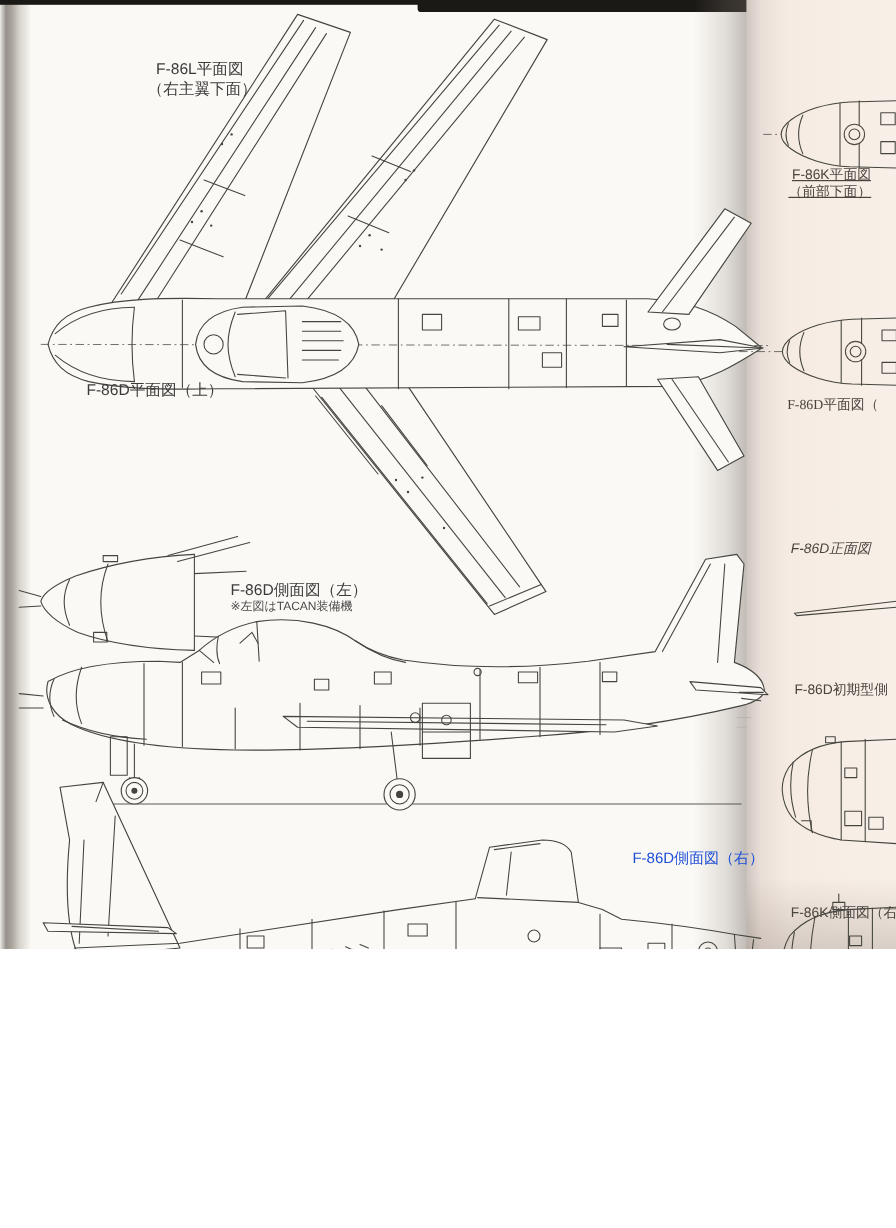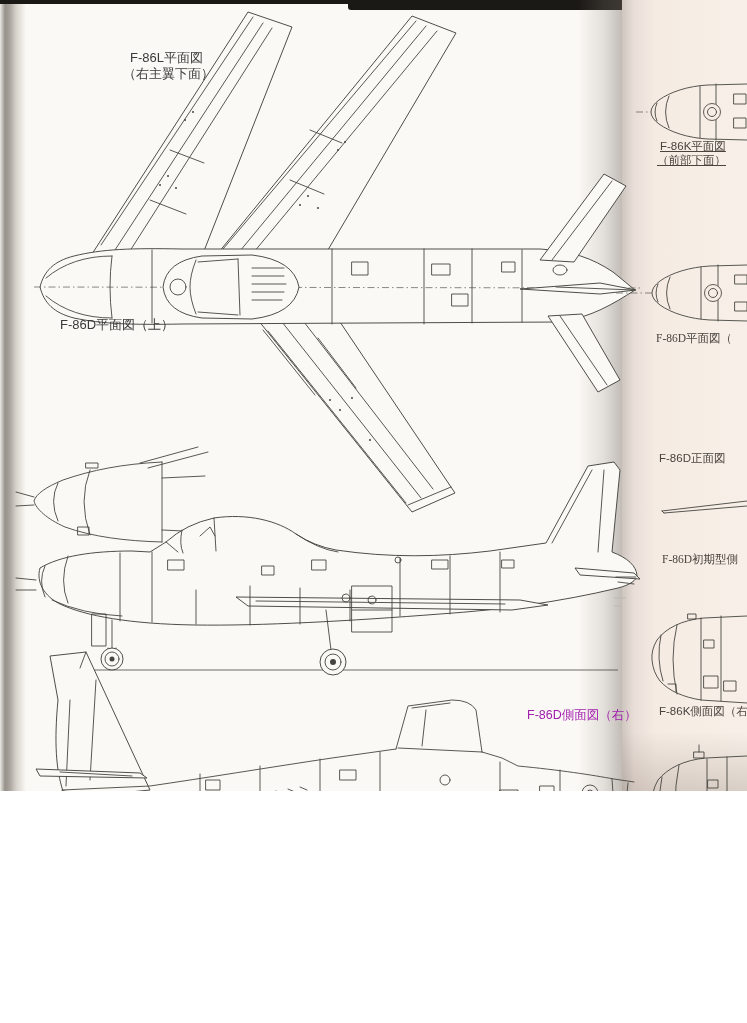--- a/index.html
+++ b/index.html
@@ -14,21 +14,21 @@
   .gutter{position:absolute;left:578px;top:0;width:64px;height:100%;
     background:linear-gradient(to right,rgba(170,160,152,0) 0%,rgba(140,130,122,.22) 40%,rgba(110,100,92,.42) 70%,rgba(160,150,142,.35) 100%);}
   .right-page{position:absolute;left:622px;top:0;width:125px;height:100%;
     background:linear-gradient(to right,#cdc5be 0px,#eadfd8 12px,#f5ebe3 34px,#f8f0e8 124px);}
   .right-page:after{content:"";position:absolute;left:0;bottom:0;width:100%;height:60px;
     background:linear-gradient(to bottom,rgba(120,105,95,0) 0,rgba(120,105,95,.25) 100%);}
   svg{position:absolute;left:0;top:0;}
   .lbl{position:absolute;color:#3a3a3a;font-size:13px;line-height:1.25;white-space:nowrap;}
   .lbl-small{font-size:10px;color:#4a4a4a;}
   .lbl-right{font-size:11.5px;color:#49443e;}
-  .lbl-shadow{color:#a21caf;}
+  .lbl-shadow{color:#1d4ed8;}
   .pageno{position:absolute;left:46px;top:860px;font-size:15px;font-style:italic;
     letter-spacing:1.5px;color:#333;font-family:"Liberation Serif","DejaVu Serif",serif;}
   .ln{fill:none;stroke:#45453f;stroke-width:.9;stroke-linejoin:round;stroke-linecap:round;}
   .shape{fill:#fbf9f5;stroke:#45453f;stroke-width:.95;stroke-linejoin:round;}
   .shape-r{fill:#f6ede5;stroke:#524d46;stroke-width:.9;stroke-linejoin:round;}
   .thin{fill:none;stroke:#6e6e66;stroke-width:.6;}
   .dash{fill:none;stroke:#575750;stroke-width:.7;stroke-dasharray:7 3 1.5 3;}
   .gline{fill:none;stroke:#5a5a54;stroke-width:.9;}
   .faint{fill:none;stroke:#b9b5ad;stroke-width:.8;}
   .dot{fill:#45453f;}
@@ -246,33 +246,37 @@
 
       <path class="faint" d="M614,598 L626,598 M614,606 L622,606"></path>
     </g>
   </svg>
 
   <div class="lbl" style="left:130px;top:50px;">
     <div>F-86L平面図</div>
     <div style="margin-left:-7px;">（右主翼下面）</div>
   </div>
 
-  <div class="lbl" style="left:60px;top:317px;">F-86D平面図（上）</div>
-
+  <div class="lbl" style="left:72px;top:317px;">F-86D平面図（上）</div>
+
+  <div class="lbl" style="left:192px;top:484px;">
+    <div>F-86D側面図（左）</div>
+    <div class="lbl-small">※左図はTACAN装備機</div>
+  </div>
 
   <div class="lbl lbl-shadow" style="left:527px;top:708px;font-size:12.5px;">F-86D側面図（右）</div>
 
   <div class="lbl lbl-right" style="left:660px;top:139px;text-decoration:underline;">
     <div>F-86K平面図</div>
     <div style="margin-left:-3px;">（前部下面）</div>
   </div>
 
   <div class="lbl lbl-right" style="left:656px;top:331px;font-family:Liberation Serif, serif;">F-86D平面図（</div>
 
-  <div class="lbl lbl-right" style="left:659px;top:451px;">F-86D正面図</div>
-
-  <div class="lbl lbl-right" style="left:662px;top:552px;font-family:Liberation Serif, serif;">F-86D初期型側</div>
-
-  <div class="lbl lbl-right" style="left:659px;top:704px;">F-86K側面図（右</div>
+  <div class="lbl lbl-right" style="left:659px;top:451px;font-style:italic;">F-86D正面図</div>
+
+  <div class="lbl lbl-right" style="left:662px;top:568px;">F-86D初期型側</div>
+
+  <div class="lbl lbl-right" style="left:659px;top:754px;">F-86K側面図（右</div>
 
   <div class="pageno">132</div>
 
 </div>
 
 </body></html>

